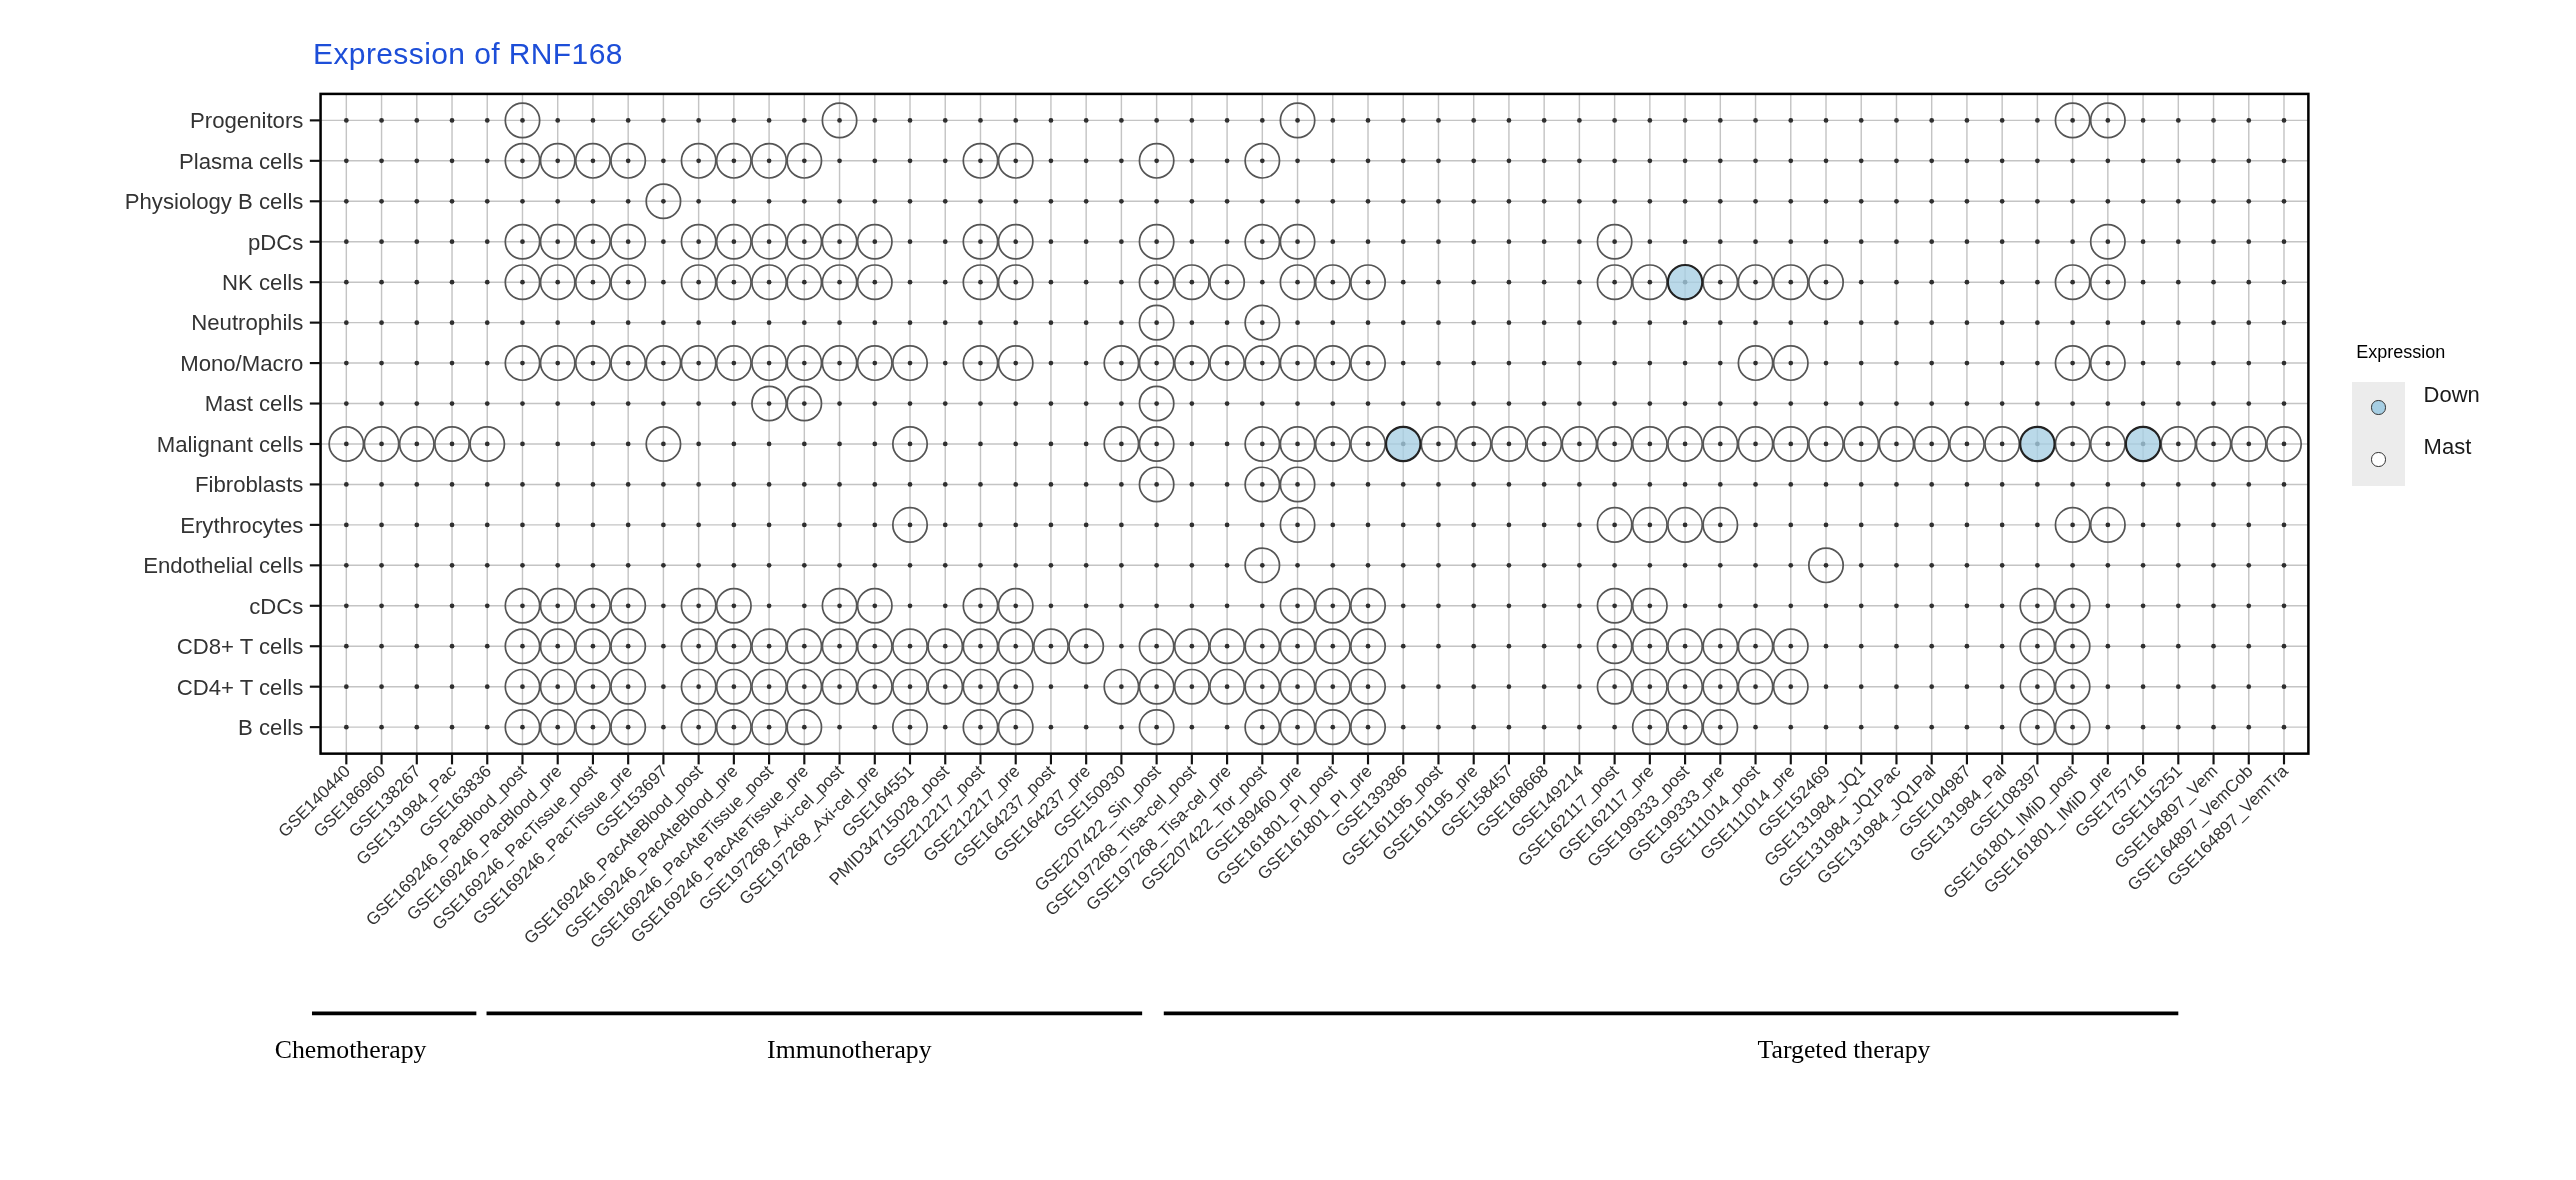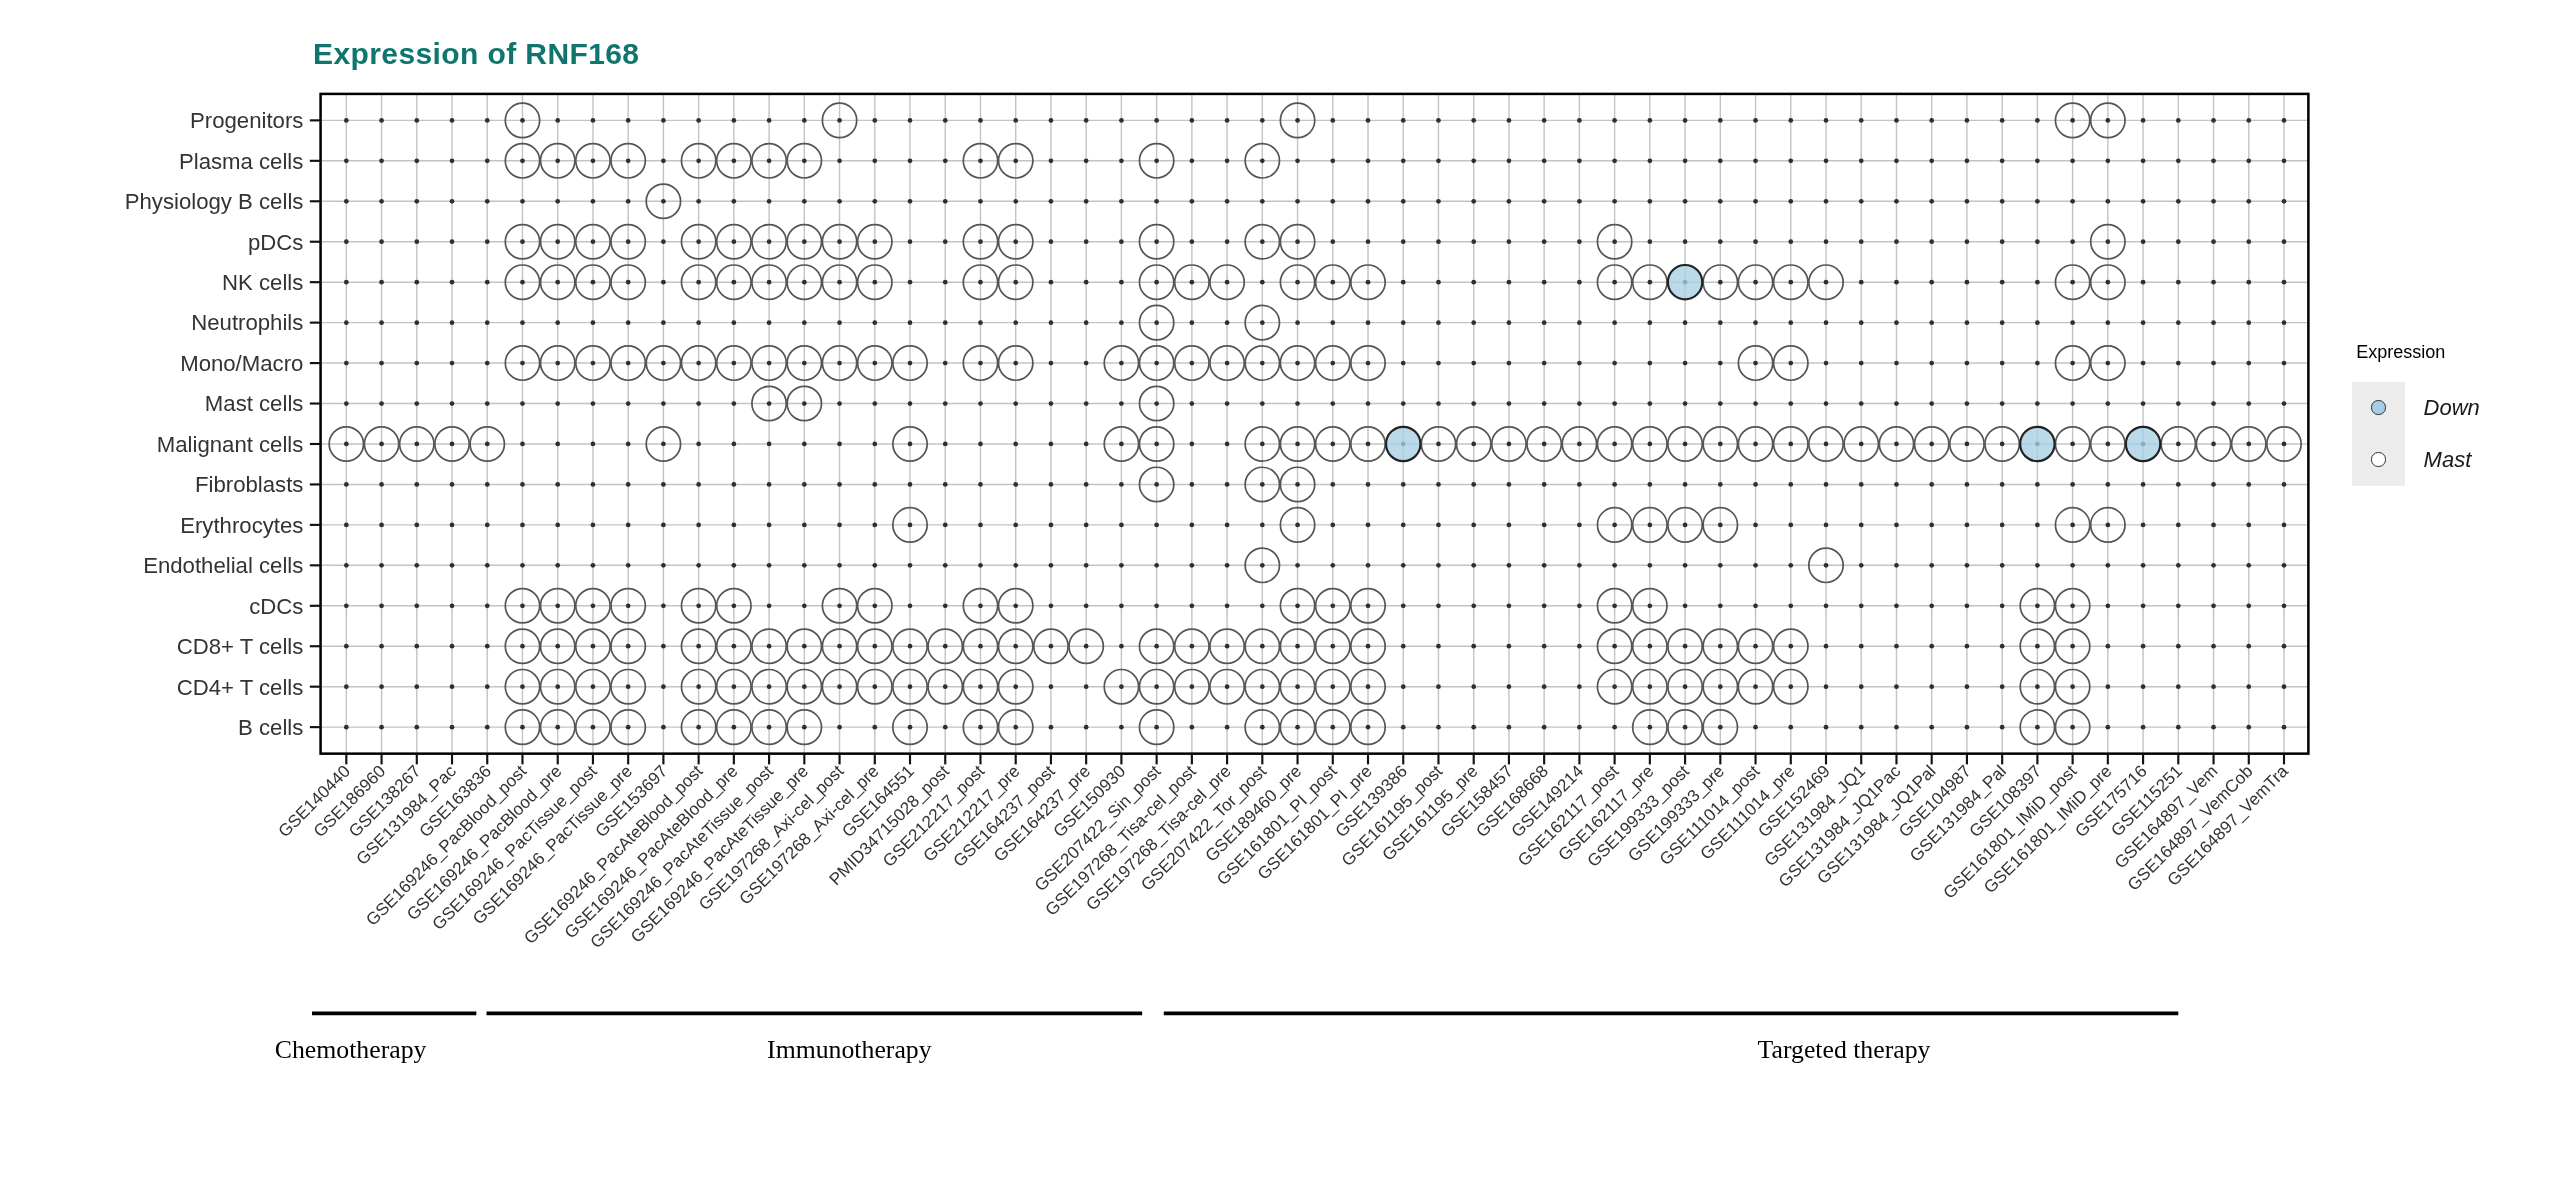--- a/index.html
+++ b/index.html
@@ -1,22 +1,22 @@
 <!DOCTYPE html>
 <html style="font-size:11.4px"><head>
 <meta charset="utf-8">
 <style>
   html,body{margin:0;padding:0;background:#ffffff;width:2576px;height:1181px;overflow:hidden;
             font-family:"Liberation Sans", sans-serif;}
   #stage{position:relative;width:2576px;height:1181px;background:#fff;}
   #plot-svg{position:absolute;left:0;top:0;}
-  .page-title{position:absolute;left:313px;top:37px;font-size:30px;color:#0f766e;letter-spacing:0.4px;font-weight:bold;}
+  .page-title{position:absolute;left:313px;top:37px;font-size:30px;color:#1d4ed8;letter-spacing:0.4px;}
   .legend{position:absolute;left:2352px;top:342px;}
   .legend-title{font-size:18px;color:#000;margin:0 0 18.6px 4.3px;}
-  .legend-item{display:flex;align-items:center;height:52px;font-style:italic;}
+  .legend-item{display:flex;height:52px;}
   .legend-keybox{width:53px;height:52px;background:#ececec;display:flex;align-items:center;justify-content:center;}
   .legend-dot{width:14.3px;height:14.3px;border-radius:50%;border:1.8px solid #333;box-sizing:border-box;}
   .legend-label{font-size:22px;color:#1a1a1a;margin-left:18.6px;}
 </style>
 </head>
 <body>
 
 <div id="stage">
   <svg id="plot-svg" width="2576" height="1181" viewBox="0 0 3600 1650">
       <line x1="484" y1="131" x2="484" y2="1053" stroke="#c4c4c4" stroke-width="2"></line>

